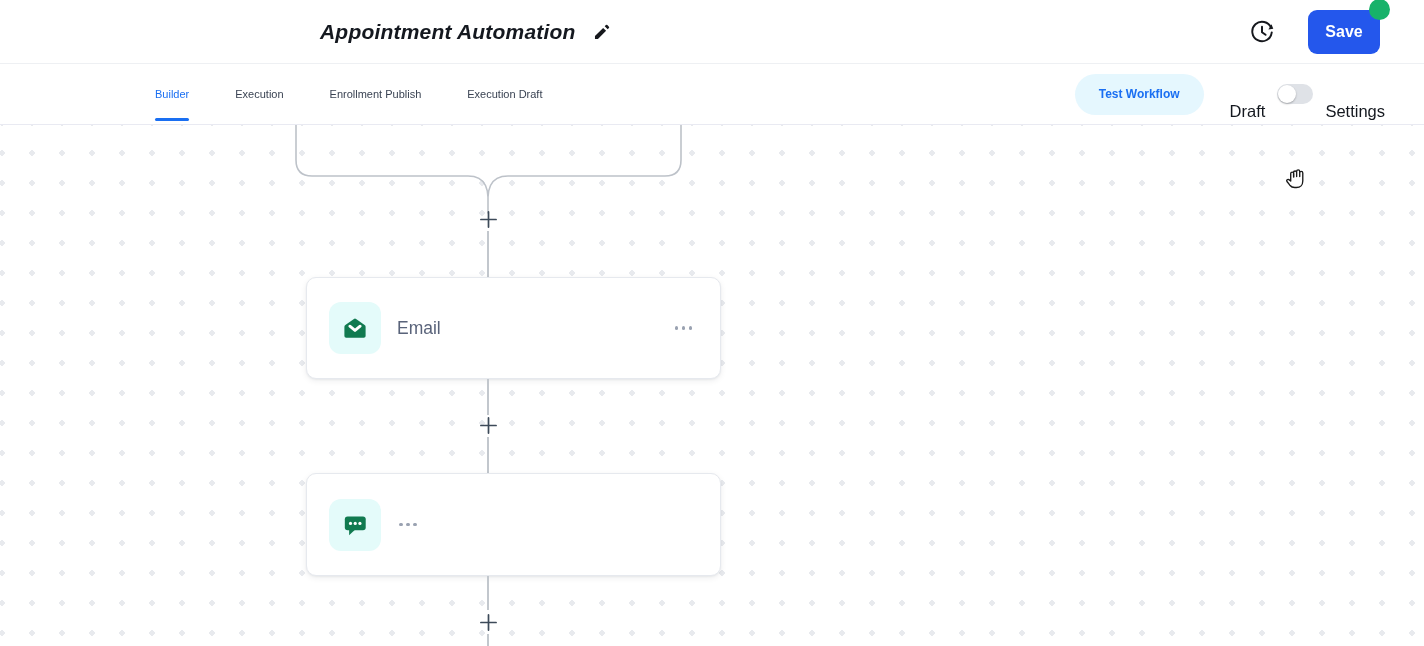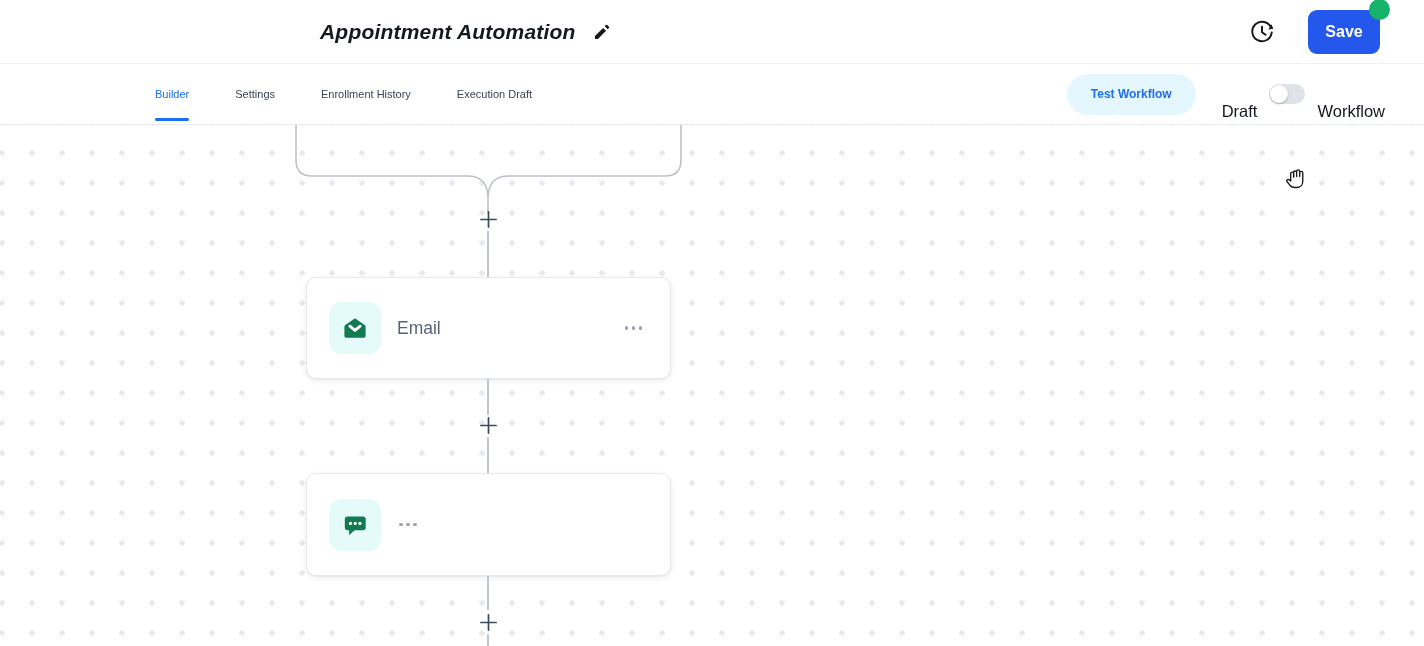--- a/index.html
+++ b/index.html
@@ -46,21 +46,21 @@
 
   
   .canvas{position:relative;width:1424px;height:521px;background-color:#fff;overflow:hidden;
     background-image:radial-gradient(circle,#e8eaee 2.6px,transparent 2.8px);
     background-size:30px 30px;background-position:-13px 13px;}
   .connector-svg{position:absolute;left:0;top:0;pointer-events:none;}
   .vline{position:absolute;left:487px;width:2px;background:var(--line-grey);}
   .plus-btn{position:absolute;left:476px;width:24px;height:24px;background:none;border:none;
     cursor:pointer;display:flex;align-items:center;justify-content:center;padding:0;}
 
-  .node-card{position:absolute;left:306px;width:365px;height:102px;background:#fff;
+  .node-card{position:absolute;left:306px;width:415px;height:102px;background:#fff;
     border:1px solid var(--border-grey);border-radius:10px;display:flex;align-items:center;
     box-shadow:0 1px 2px rgba(16,24,40,.05),0 2px 6px rgba(16,24,40,.07);cursor:pointer;}
   .node-tile{width:52px;height:52px;border-radius:12px;background:var(--tile-cyan);
     margin-left:22px;margin-right:16px;display:flex;align-items:center;justify-content:center;flex:0 0 auto;}
   .node-label{font-size:17.5px;color:var(--text-grey);flex:1;}
   .node-menu{display:flex;gap:3.5px;margin-right:26px;cursor:pointer;padding:6px 2px;}
   .node-menu i{width:3.5px;height:3.5px;border-radius:50%;background:#9aa2b1;display:block;}
 
   .hand-cursor{position:absolute;left:1284px;top:42px;}
 </style>
@@ -87,31 +87,31 @@
       </svg>
     </button>
 
     <button class="save-btn">Save</button>
     <span class="save-badge"></span>
   </div>
 
   <div class="tabbar">
     <div class="tabs">
       <div class="tab active">Builder</div>
-      <div class="tab">Settings</div>
-      <div class="tab">Enrollment History</div>
+      <div class="tab">Execution</div>
+      <div class="tab">Enrollment Publish</div>
       <div class="tab">Execution Draft</div>
     </div>
     <div class="tabbar-right">
       <button class="test-workflow">Test Workflow</button>
       <span class="draft-label">Draft</span>
       <button class="toggle">
         <span class="knob"></span>
       </button>
-      <span class="publish-label">Workflow</span>
+      <span class="publish-label">Settings</span>
     </div>
   </div>
 
   <div class="canvas">
 
     <svg class="connector-svg" width="1424" height="120">
       <path d="M296 0 V35 Q296 51 312 51 H468 Q481 51 485.5 60.5 Q488 66 488 72 V88
                M681 0 V35 Q681 51 665 51 H508 Q495 51 490.5 60.5 Q488 66 488 72" fill="none" stroke="#bdc2c9" stroke-width="1.6" stroke-linecap="round"></path>
     </svg>
 

